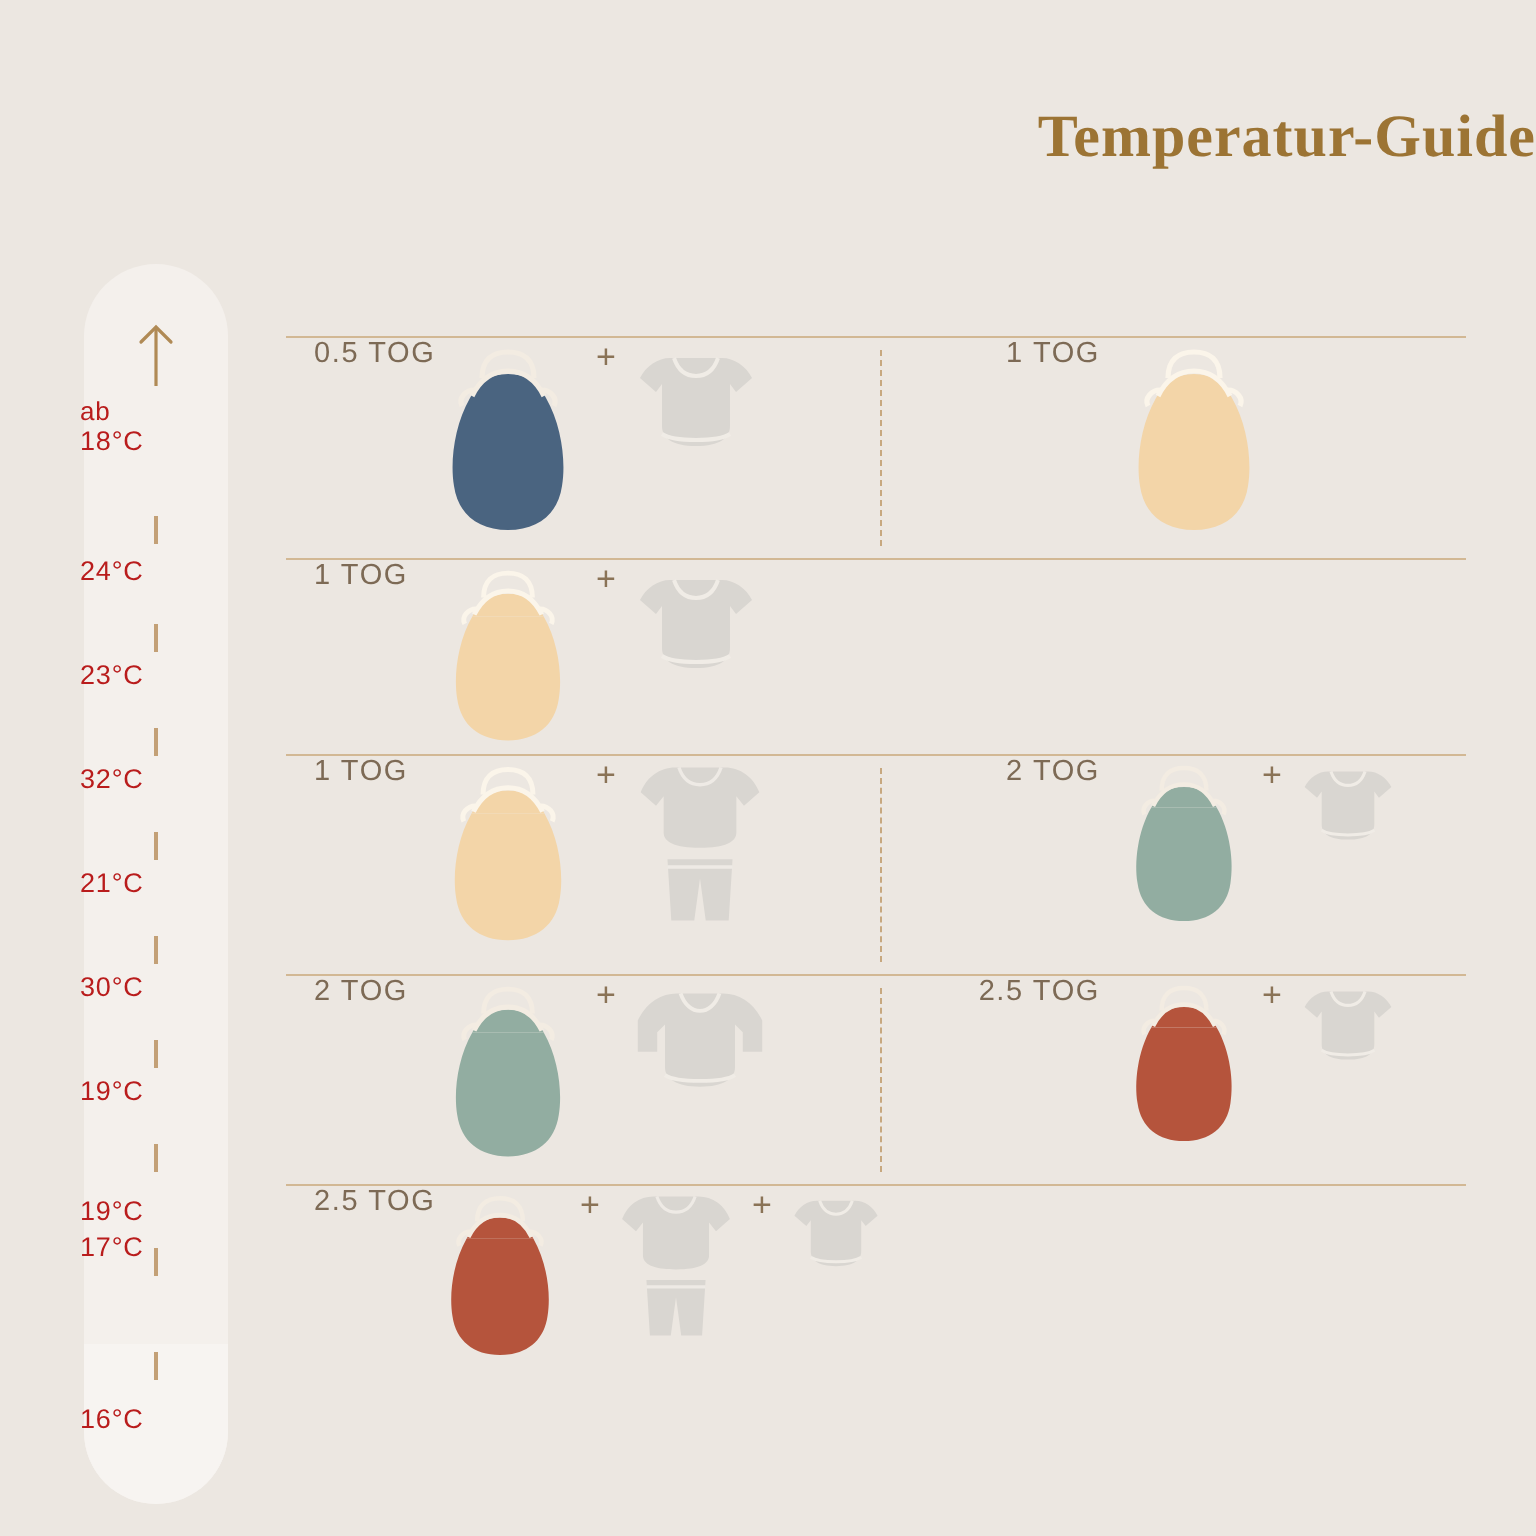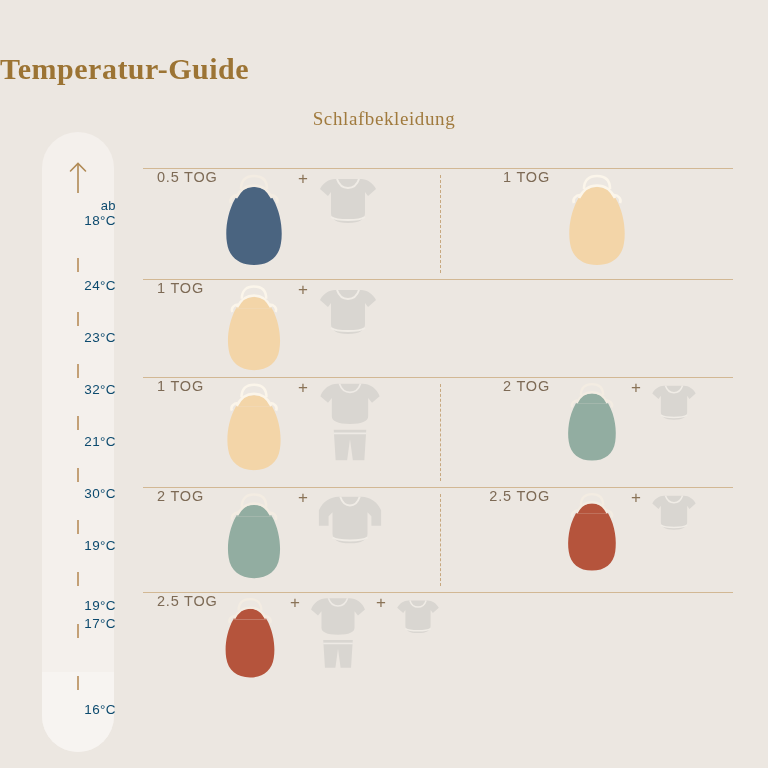--- a/index.html
+++ b/index.html
@@ -17,21 +17,21 @@
     position: relative;
     width: 768px;
     height: 768px;
   }
 
   
   .title {
     position: absolute;
     left: 0; right: 0;
     top: 52px;
-    text-align: left;
+    text-align: right;
     font-family: "Liberation Serif", serif;
     font-size: 30px;
     font-weight: bold;
     color: #9c7434;
     letter-spacing: 0.5px;
   }
   .subtitle {
     position: absolute;
     left: 0; right: 0;
     top: 108px;
@@ -72,23 +72,23 @@
     position: absolute;
     left: 77px;
     width: 1.5px;
     height: 14px;
     background: #c3a076;
   }
   .temp-label {
     position: absolute;
     left: 40px;
     width: 76px;
-    text-align: right;
+    text-align: left;
     font-size: 13.5px;
-    color: #0c4a6e;
+    color: #b91c1c;
     letter-spacing: 0.4px;
   }
   .temp-label.ab .ab {
     display: block;
     font-size: 13px;
     line-height: 15px;
   }
 
   
   .rows {
@@ -140,21 +140,20 @@
   
   .lbl-w-l { width: 74px; text-align: left; padding-left: 14px; box-sizing: border-box; }
   .lbl-w-r { width: 84px; text-align: right; padding-right: 10px; box-sizing: border-box; }
 </style>
 </head>
 <body>
 
 <div id="page">
 
   <div class="title">Temperatur-Guide</div>
-  <div class="subtitle">Schlafbekleidung</div>
 
   <div class="thermo"></div>
   <div class="thermo-bulb"></div>
 
   <svg class="thermo-arrow" viewBox="0 0 30 34">
     <line x1="15" y1="33" x2="15" y2="4" stroke="#b08a55" stroke-width="1.6"></line>
     <polyline points="7.5,11 15,3.5 22.5,11" fill="none" stroke="#b08a55" stroke-width="1.6" stroke-linecap="round"></polyline>
   </svg>
 
   <div class="tick" style="top:258px"></div>

